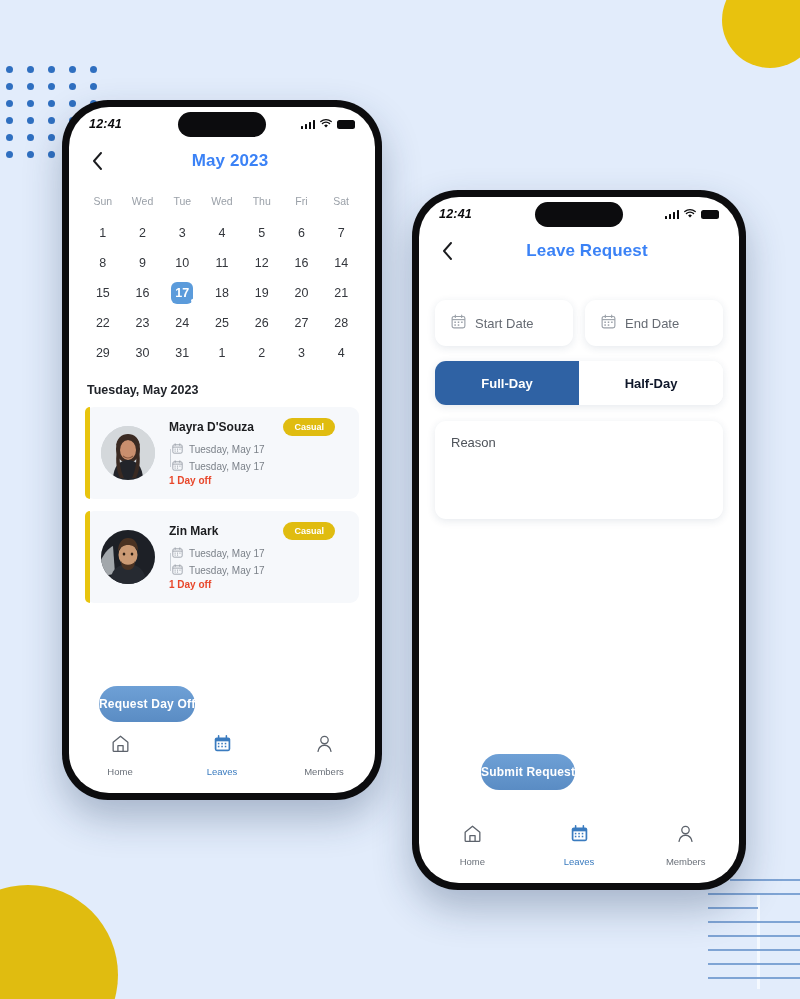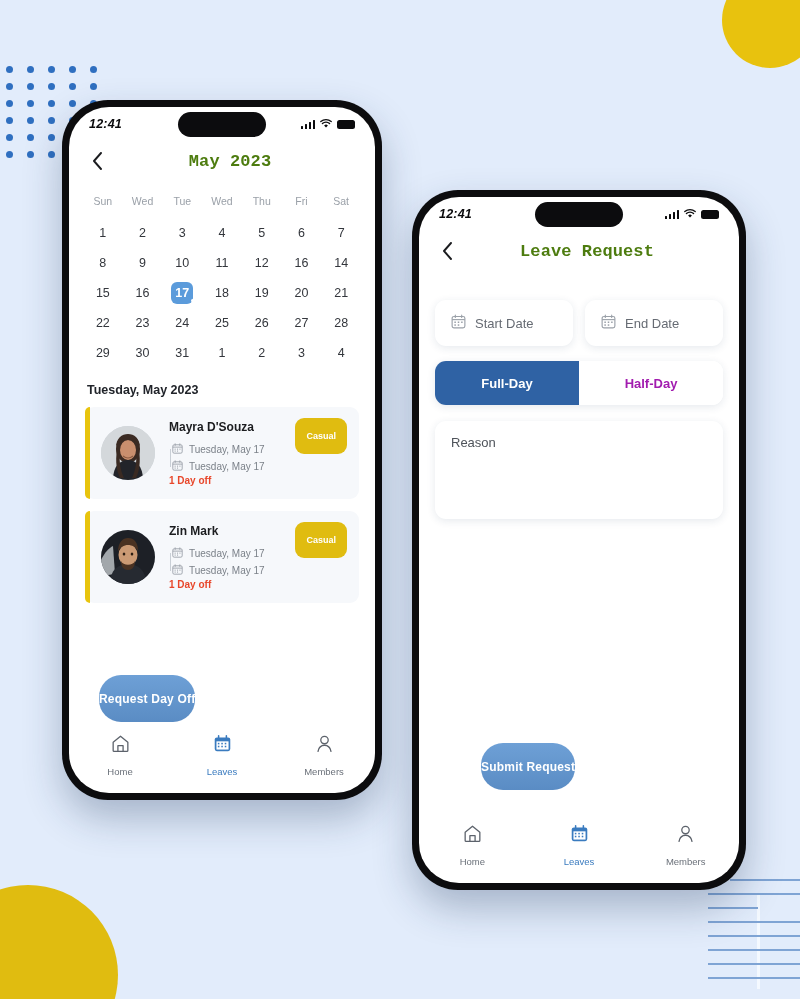--- a/index.html
+++ b/index.html
@@ -106,24 +106,23 @@
     padding: 0 18px;
   }
   .back-chevron {
     width: 20px; height: 20px;
     display: flex; align-items: center; justify-content: center;
     cursor: pointer;
   }
   .app-title {
     position: absolute; left: 16px; right: 0;
     text-align: center;
-    font-size: 17px; font-weight: 700; color: #4d7c0f;
+    font-size: 17px; font-weight: 700; color: #3b82f6;
     letter-spacing: .1px;
     pointer-events: none;
-    font-family: Liberation Mono, monospace;
   }
 
   
   .calendar { padding: 14px 14px 0; flex: 0 0 auto; }
   .cal-grid {
     display: grid; grid-template-columns: repeat(7, 1fr);
     row-gap: 6px;
   }
   .cal-dow {
     text-align: center; font-size: 10.5px; color: #9aa0a8;
@@ -196,35 +195,35 @@
   .date-row {
     display: flex; align-items: center; gap: 6px;
     font-size: 10px; color: #7b8189;
     height: 17px;
   }
   .cal-ico { flex: 0 0 11px; }
   .dayoff {
     font-size: 10px; font-weight: 700; color: #e8472b;
   }
   .badge {
-    position: absolute; right: 0; top: -2px;
+    position: absolute; right: 12px; top: -2px;
     background: #e0bc10; color: #ffffff;
     font-size: 9px; font-weight: 700;
-    padding: 13px 11px; border-radius: 9px;
+    padding: 4px 11px; border-radius: 9px;
     white-space: nowrap;
   }
 
   
   .btn-primary {
     display: flex; align-items: center; justify-content: center;
     background: linear-gradient(180deg,#6ea0d6 0%,#5a8cc4 100%);
     color: #ffffff;
     font-size: 12px; font-weight: 700;
     border: none; border-radius: 22px;
-    height: 47px;
+    height: 36px;
     cursor: pointer;
     letter-spacing: .2px;
   }
   .cta-wrap { padding: 18px 30px 0; margin-top: auto; }
   .cta-wrap-two { padding: 0 46px; margin-top: auto; margin-bottom: 22px; }
 
   
   .bottom-nav {
     flex: 0 0 auto;
     display: flex; align-items: center;
@@ -256,21 +255,21 @@
   .toggle-group {
     display: flex; margin-top: 15px;
     border-radius: 11px; overflow: hidden;
     box-shadow: 0 2px 9px rgba(30,52,90,.11);
     background: #ffffff;
   }
   .toggle-opt {
     flex: 1 1 0; height: 44px;
     display: flex; align-items: center; justify-content: center;
     font-size: 13px; font-weight: 700;
-    color: #a21caf; background: #ffffff;
+    color: #0f172a; background: #ffffff;
     cursor: pointer;
   }
   .toggle-opt.active { background: #2f62a4; color: #ffffff; }
   .reason-box {
     margin-top: 16px;
     background: #ffffff;
     border-radius: 11px;
     box-shadow: 0 2px 9px rgba(30,52,90,.11);
     height: 98px;
     padding: 14px 16px;

